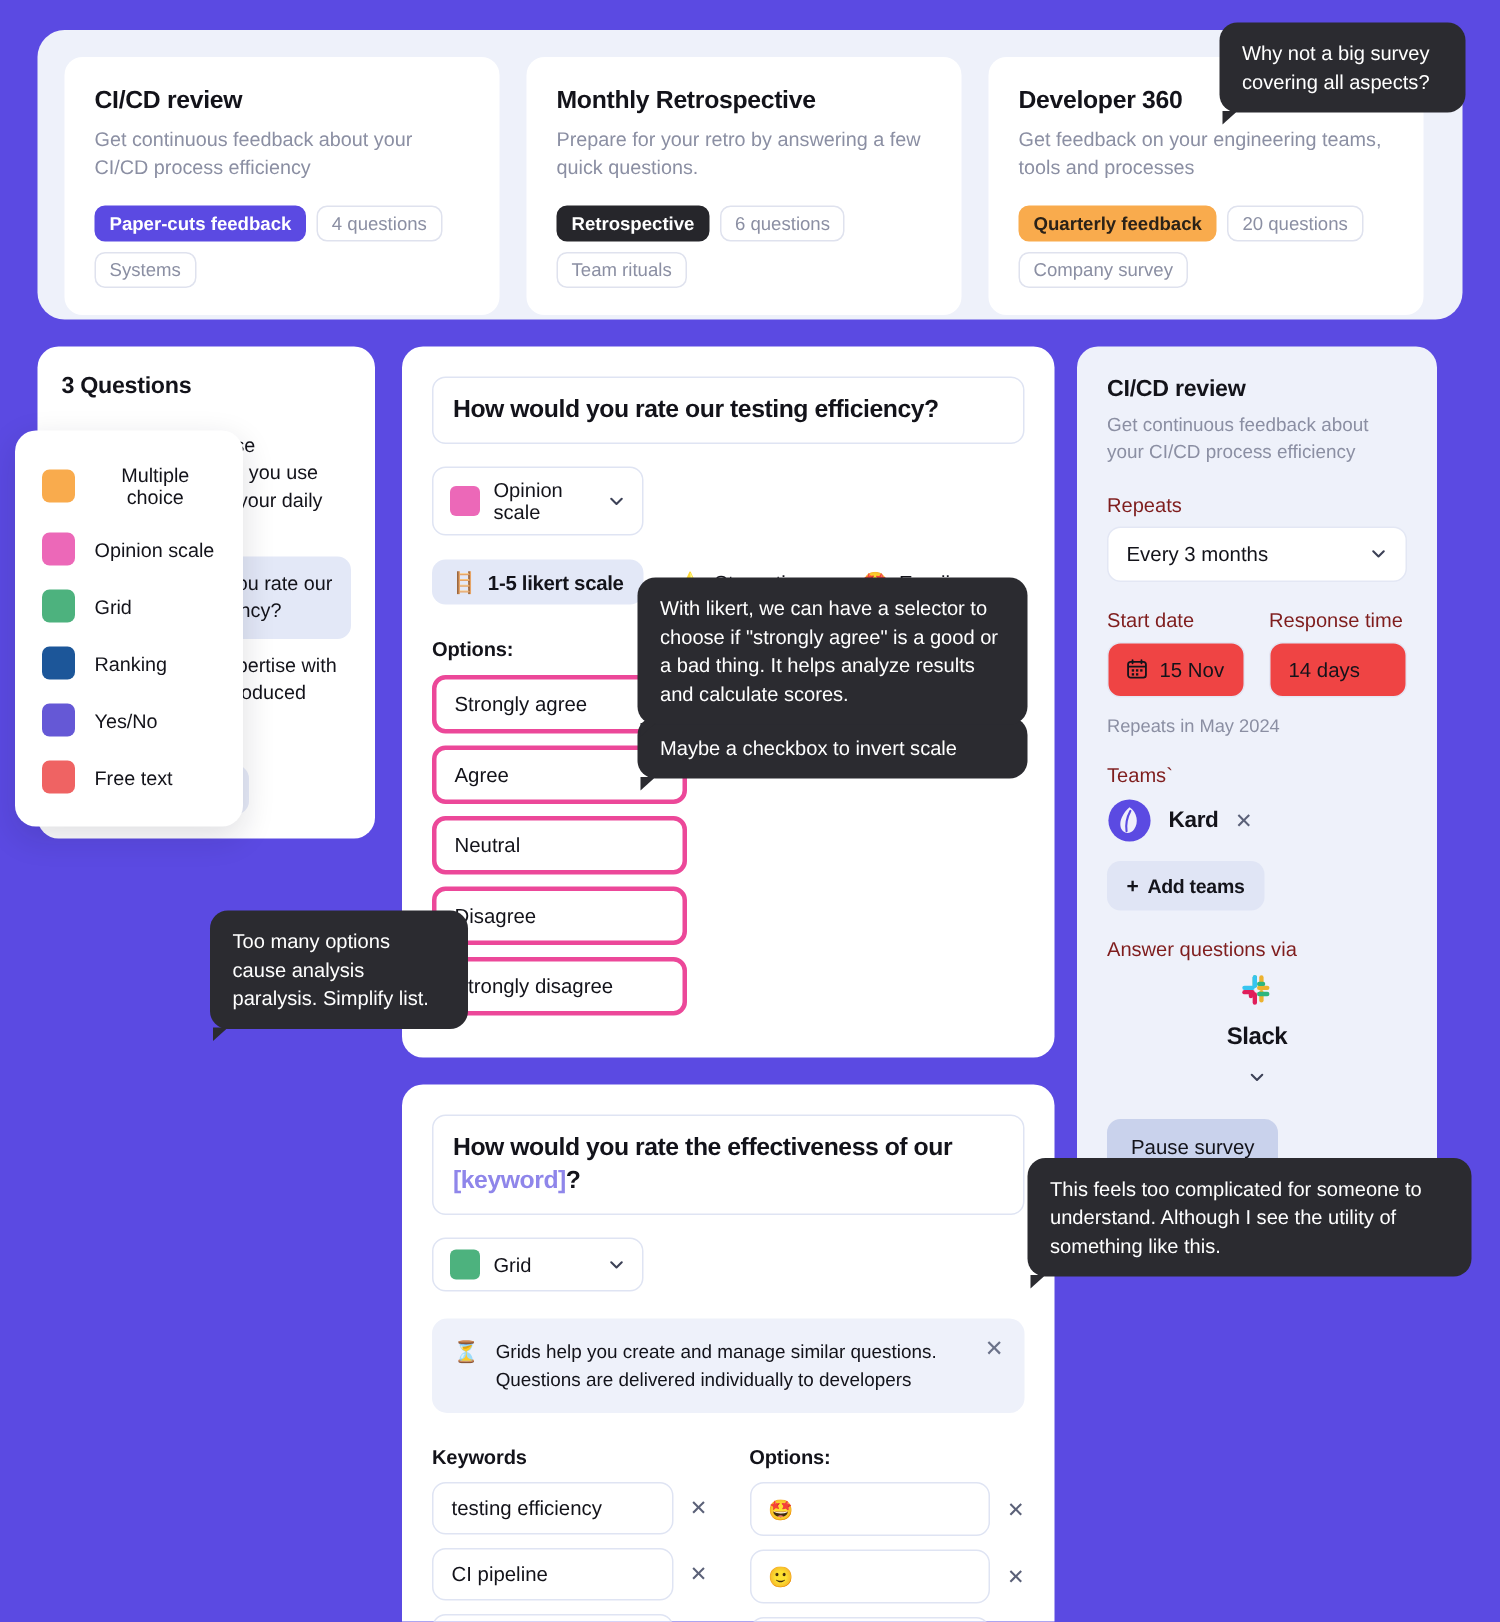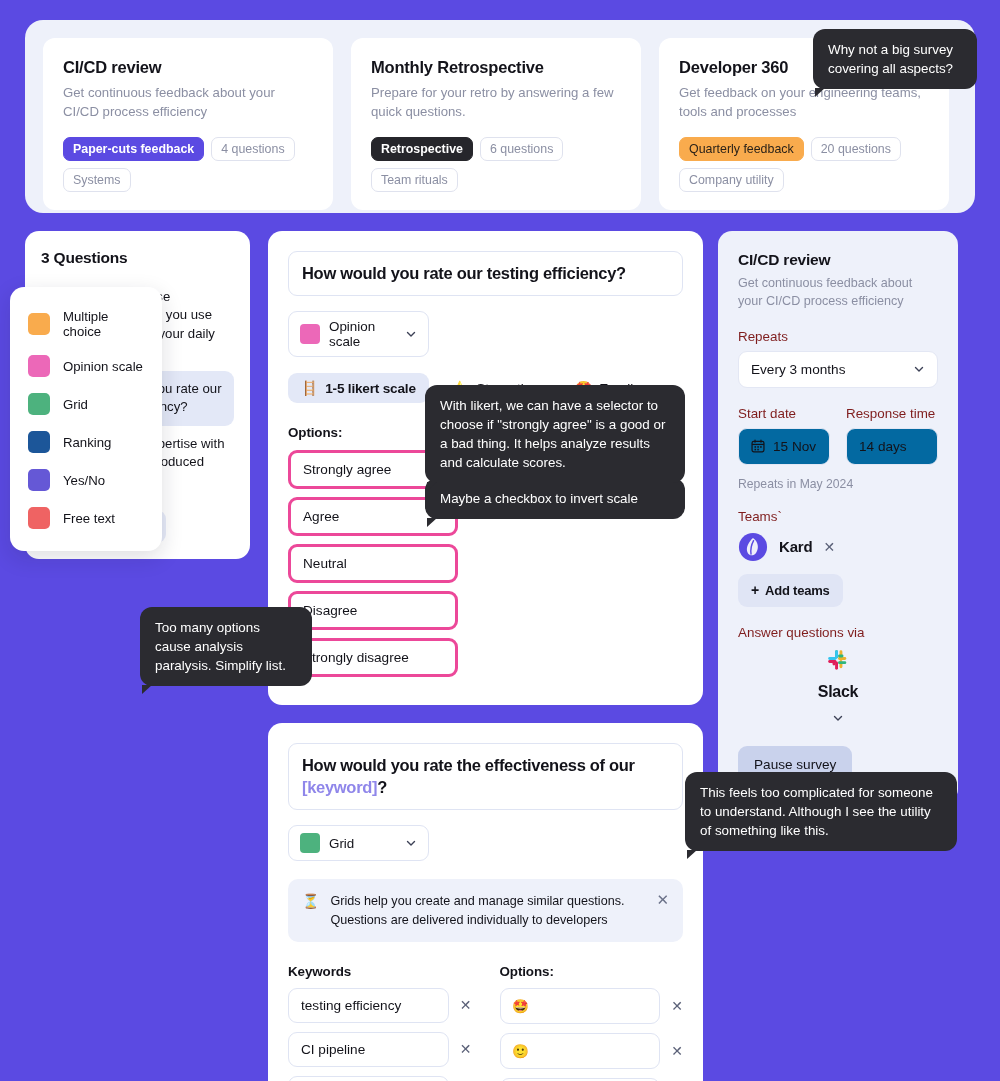--- a/index.html
+++ b/index.html
@@ -23,21 +23,21 @@
   }
   .tpl-title { font-size: 16.5px; font-weight: 700; color: #13131a; letter-spacing: -0.2px; }
   .tpl-desc { font-size: 13.2px; color: #8b8fa3; line-height: 1.42; margin-top: 7px; }
   .tpl-tags { display: flex; flex-wrap: wrap; gap: 7px; margin-top: 16px; }
   .tag {
     font-size: 12.4px; padding: 4px 9px; border-radius: 7px;
     border: 1px solid #dfe2ee; color: #8b8fa3; background: #fff; white-space: nowrap;
   }
   .tag.solid-purple { background: #5b4ae2; border-color: #5b4ae2; color: #fff; font-weight: 600; }
   .tag.solid-dark { background: #26262b; border-color: #26262b; color: #fff; font-weight: 600; }
-  .tag.solid-orange { background: #f9ab4d; border-color: #f9ab4d; color: #2b2218; font-weight: 400; }
+  .tag.solid-orange { background: #f9ab4d; border-color: #f9ab4d; color: #2b2218; font-weight: 700; }
 
   
   .cols { position: absolute; left: 25px; top: 231px; width: 950px; }
 
   
   .q-panel {
     position: absolute; left: 0; top: 0; width: 225px;
     background: #fff; border-radius: 14px; padding: 18px 16px 16px 16px;
   }
   .q-panel-title { font-size: 15.5px; font-weight: 700; color: #13131a; letter-spacing: -0.2px; }
@@ -56,21 +56,21 @@
     font-family: inherit; cursor: pointer; letter-spacing: -0.2px;
   }
 
   
   .type-menu {
     position: absolute; left: 10px; top: 287px; width: 152px;
     background: #fff; border-radius: 14px; padding: 14px 0 14px 0;
     box-shadow: 0 7px 22px rgba(20,20,40,.14);
     z-index: 30;
   }
-  .type-menu-item { display: flex; align-items: center; gap: 13px; padding: 8px 18px; }
+  .type-menu-item { display: flex; align-items: center; gap: 13px; padding: 8px 18px; text-align: center; }
   .type-menu-label { font-size: 13.2px; color: #13131a; }
 
   
   .editor-col { position: absolute; left: 243px; top: 0; width: 435px; }
   .card {
     background: #fff; border-radius: 14px; padding: 20px;
   }
   .q-input {
     border: 1px solid #dfe4f3; border-radius: 9px; padding: 11px 13px;
     font-size: 16.5px; font-weight: 700; color: #13131a; letter-spacing: -0.3px;
@@ -132,21 +132,21 @@
   .set-select {
     margin-top: 7px; display: flex; align-items: center; justify-content: space-between;
     background: #fff; border: 1px solid #e3e7f4; border-radius: 9px;
     padding: 10px 12px; font-size: 13.6px; color: #13131a; cursor: pointer;
   }
   .set-two { display: flex; gap: 16px; margin-top: 18px; }
   .set-two .col { flex: 1; }
   .set-two .set-label { margin-top: 0; }
   .set-field {
     margin-top: 7px; display: flex; align-items: center; gap: 8px;
-    background: #0369a1; border: 1px solid #e3e7f4; border-radius: 9px;
+    background: #ef4444; border: 1px solid #e3e7f4; border-radius: 9px;
     padding: 10px 12px; font-size: 13.6px; color: #13131a;
   }
   .set-note { font-size: 12.2px; color: #8b8fa3; margin-top: 12px; }
   .team-row { display: flex; align-items: center; gap: 11px; margin-top: 8px; }
   .team-name { font-size: 15px; font-weight: 700; color: #13131a; letter-spacing: -0.2px; }
   .team-x { font-size: 14px; color: #5b6178; cursor: pointer; }
   .add-teams-btn {
     display: inline-flex; align-items: center; gap: 6px; margin-top: 12px;
     background: #e0e5f5; border: none; border-radius: 9px; padding: 9px 13px;
     font-size: 13px; font-weight: 700; color: #13131a; font-family: inherit;
@@ -164,25 +164,25 @@
     position: absolute; background: #2b2b30; color: #fff; border-radius: 12px;
     padding: 11px 15px; font-size: 13.4px; line-height: 1.42; z-index: 50;
   }
   .bubble::after {
     content: ""; position: absolute; width: 0; height: 0;
   }
   .bubble.tail-bl::after {
     left: 2px; bottom: -8px;
     border-left: 10px solid #2b2b30; border-bottom: 9px solid transparent;
   }
-  .b1 { left: 813px; top: 29px; width: 164px; }
+  .b1 { left: 813px; top: 15px; width: 164px; }
   .b2 { left: 425px; top: 385px; width: 260px; }
   .b3 { left: 425px; top: 478px; width: 260px; }
   .b4 { left: 140px; top: 607px; width: 172px; }
-  .b5 { left: 685px; top: 772px; width: 272px; border-radius: 12px; }
+  .b5 { left: 685px; top: 772px; width: 296px; border-radius: 12px; }
 
   .plus { font-size: 14px; font-weight: 700; line-height: 1; }
 </style>
 </head>
 <body>
 
 <div class="stage">
 
   <div class="templates-wrap">
     <div class="tpl-row">
@@ -206,21 +206,21 @@
           <span class="tag">Team rituals</span>
         </div>
       </div>
 
       <div class="tpl-card">
         <div class="tpl-title">Developer 360</div>
         <div class="tpl-desc">Get feedback on your engineering teams, tools and processes</div>
         <div class="tpl-tags">
           <span class="tag solid-orange">Quarterly feedback</span>
           <span class="tag">20 questions</span>
-          <span class="tag">Company utility</span>
+          <span class="tag">Company survey</span>
         </div>
       </div>
 
     </div>
   </div>
 
   <div class="cols">
 
     <div class="q-panel">
       <div class="q-panel-title">3 Questions</div>

